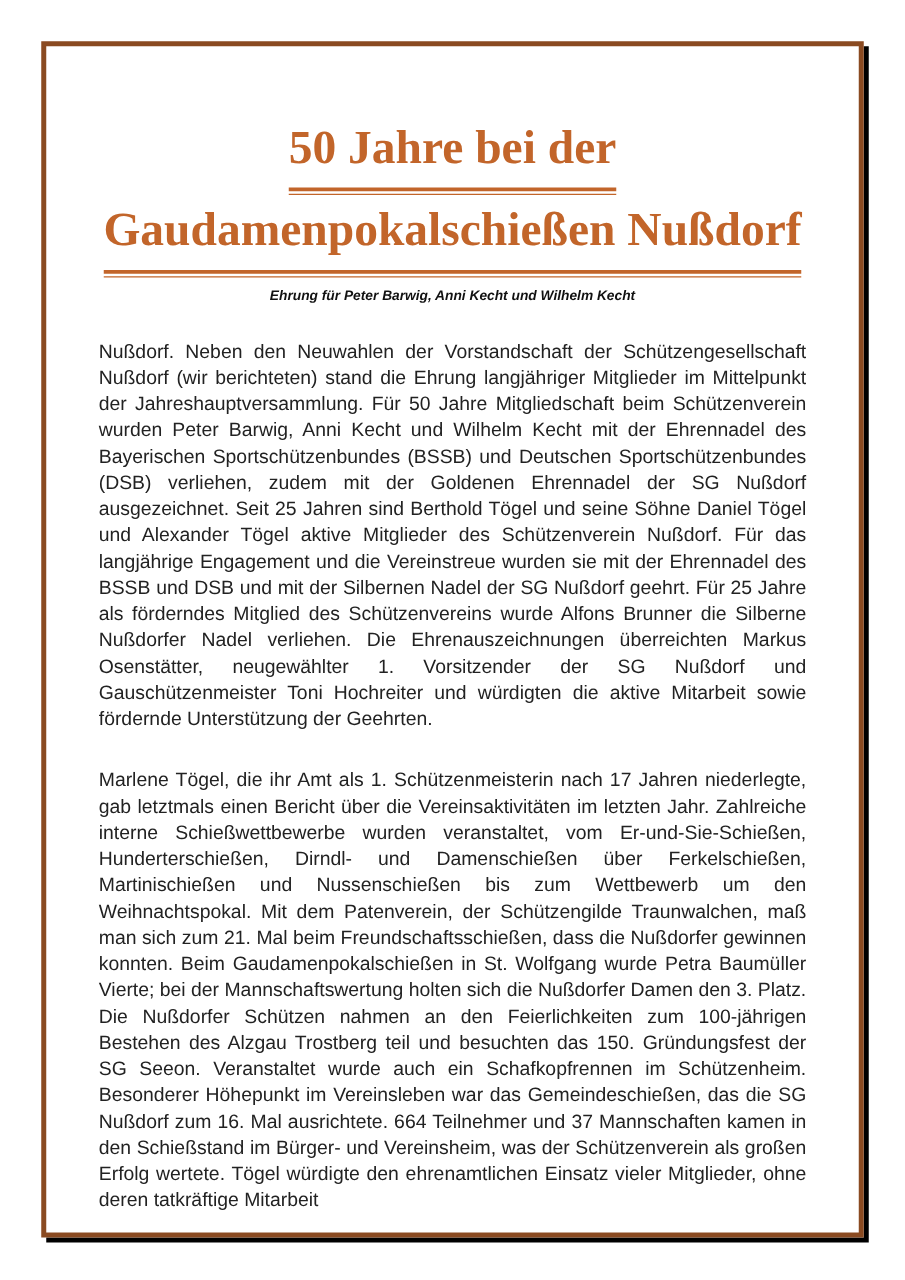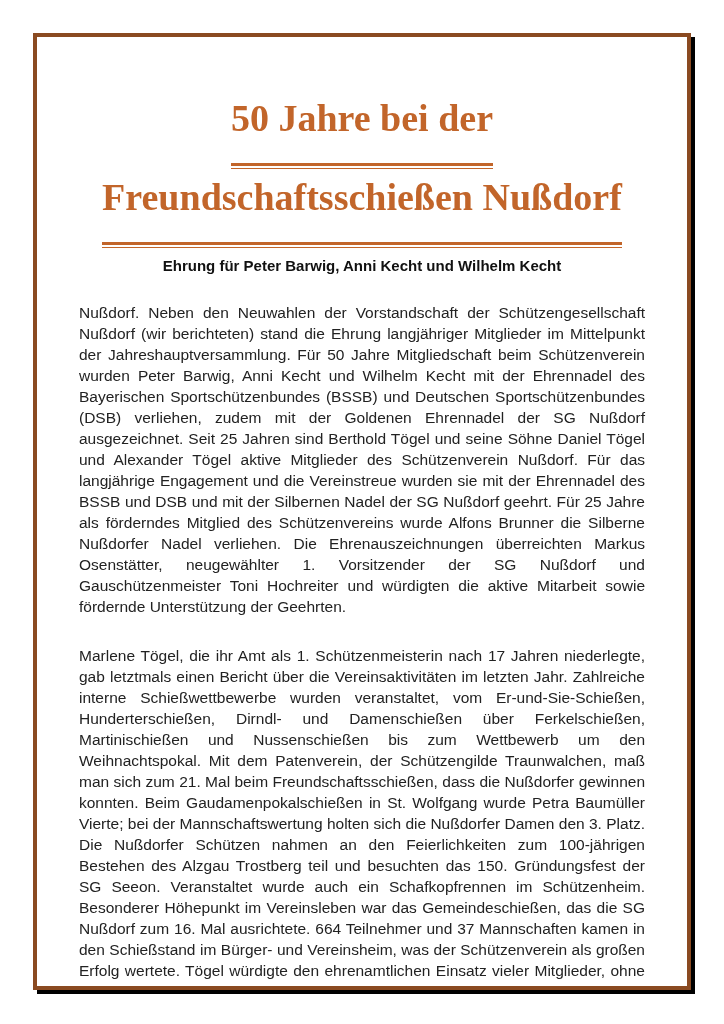--- a/index.html
+++ b/index.html
@@ -38,56 +38,57 @@
     text-align: center;
     font-family: "Liberation Serif", serif;
     font-weight: bold;
     font-size: 38px;
     line-height: 62px;
     color: var(--accent);
   }
   .title-line { display: block; }
   .tlu {
     display: inline-block;
-    padding-bottom: 14px;
+    padding-bottom: 1px;
     border-bottom: 3px solid var(--accent);
     position: relative;
   }
   .tlu::after {
     content: "";
     position: absolute;
     left: 0; right: 0; bottom: -6px;
     border-top: 1px solid var(--accent);
   }
   .subtitle {
     margin-top: 12px;
     text-align: center;
     font-weight: bold;
-    font-size: 15px;
+    font-size: 11px;
     color: #111111;
+    font-style: italic;
   }
   .body-text {
     margin-top: 24px;
     color: var(--body-text);
     font-size: 15.5px;
     line-height: 21px;
     text-align: justify;
   }
   .body-text p { margin-bottom: 21px; margin-top: 28px; }
 </style>
 </head>
 <body>
 
 <div class="page">
   <div class="frame">
     <div class="content">
 
       <h1 class="title">
         <span class="title-line"><span class="tlu">50 Jahre bei der</span></span>
-        <span class="title-line"><span class="tlu">Freundschaftsschießen Nußdorf</span></span>
+        <span class="title-line"><span class="tlu">Gaudamenpokalschießen Nußdorf</span></span>
       </h1>
 
       <div class="subtitle">Ehrung für Peter Barwig, Anni Kecht und Wilhelm Kecht</div>
 
       <div class="body-text">
         <p>Nußdorf. Neben den Neuwahlen der Vorstandschaft der Schützengesellschaft Nußdorf (wir berichteten) stand die Ehrung langjähriger Mitglieder im Mittelpunkt der Jahreshauptversammlung. Für 50 Jahre Mitgliedschaft beim Schützenverein wurden Peter Barwig, Anni Kecht und Wilhelm Kecht mit der Ehrennadel des Bayerischen Sportschützenbundes (BSSB) und Deutschen Sportschützenbundes (DSB) verliehen, zudem mit der Goldenen Ehrennadel der SG Nußdorf ausgezeichnet. Seit 25 Jahren sind Berthold Tögel und seine Söhne Daniel Tögel und Alexander Tögel aktive Mitglieder des Schützenverein Nußdorf. Für das langjährige Engagement und die Vereinstreue wurden sie mit der Ehrennadel des BSSB und DSB und mit der Silbernen Nadel der SG Nußdorf geehrt. Für 25 Jahre als förderndes Mitglied des Schützenvereins wurde Alfons Brunner die Silberne Nußdorfer Nadel verliehen. Die Ehrenauszeichnungen überreichten Markus Osenstätter, neugewählter 1. Vorsitzender der SG Nußdorf und Gauschützenmeister Toni Hochreiter und würdigten die aktive Mitarbeit sowie fördernde Unterstützung der Geehrten.</p>
         <p>Marlene Tögel, die ihr Amt als 1. Schützenmeisterin nach 17 Jahren niederlegte, gab letztmals einen Bericht über die Vereinsaktivitäten im letzten Jahr. Zahlreiche interne Schießwettbewerbe wurden veranstaltet, vom Er-und-Sie-Schießen, Hunderterschießen, Dirndl- und Damenschießen über Ferkelschießen, Martinischießen und Nussenschießen bis zum Wettbewerb um den Weihnachtspokal. Mit dem Patenverein, der Schützengilde Traunwalchen, maß man sich zum 21. Mal beim Freundschaftsschießen, dass die Nußdorfer gewinnen konnten. Beim Gaudamenpokalschießen in St. Wolfgang wurde Petra Baumüller Vierte; bei der Mannschaftswertung holten sich die Nußdorfer Damen den 3. Platz. Die Nußdorfer Schützen nahmen an den Feierlichkeiten zum 100-jährigen Bestehen des Alzgau Trostberg teil und besuchten das 150. Gründungsfest der SG Seeon. Veranstaltet wurde auch ein Schafkopfrennen im Schützenheim. Besonderer Höhepunkt im Vereinsleben war das Gemeindeschießen, das die SG Nußdorf zum 16. Mal ausrichtete. 664 Teilnehmer und 37 Mannschaften kamen in den Schießstand im Bürger- und Vereinsheim, was der Schützenverein als großen Erfolg wertete. Tögel würdigte den ehrenamtlichen Einsatz vieler Mitglieder, ohne deren tatkräftige Mitarbeit</p>
       </div>
 
     </div>

